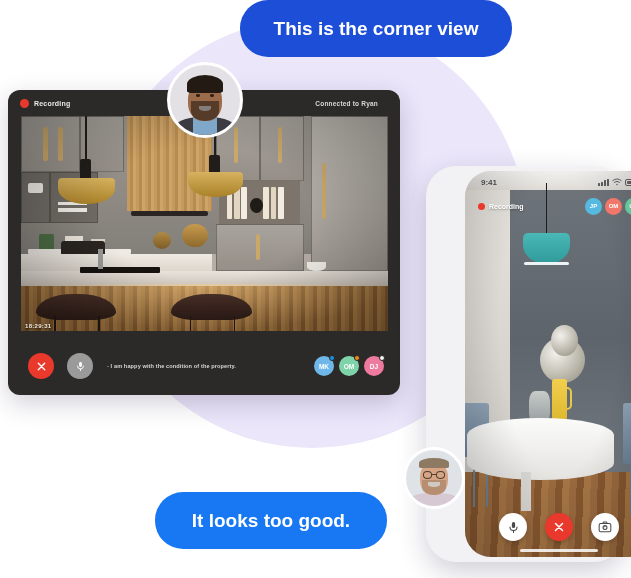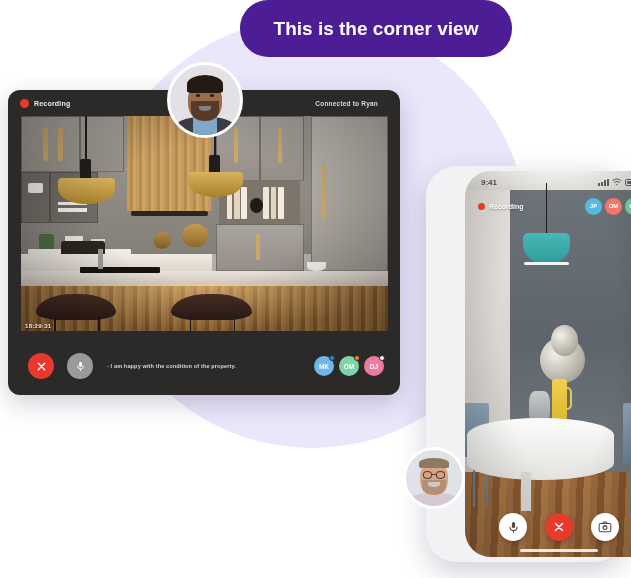--- a/index.html
+++ b/index.html
@@ -24,21 +24,21 @@
   .pill {
     position: absolute;
     display: flex; align-items: center; justify-content: center;
     color: #fff; font-weight: bold;
     border-radius: 28px;
     white-space: nowrap;
   }
   .pill-top {
     left: 240px; top: 0px;
     width: 272px; height: 57px;
-    background: #4c1d95;
+    background: #1d4ed8;
     font-size: 19px;
     border-top-left-radius: 28px;
     justify-content: center;
   }
   .pill-bottom {
     left: 155px; top: 492px;
     width: 232px; height: 57px;
     background: #1877f2;
     font-size: 19px;
   }
@@ -501,14 +501,17 @@
     <div class="face-body" style="left:2%;top:76%;width:96%;height:40%;background:#d7c9d4"></div>
     <div class="face-skin" style="left:25%;top:20%;width:50%;height:60%;background:#d8a584"></div>
     <div class="face-hair" style="left:23%;top:14%;width:54%;height:18%;background:#8e7a63"></div>
     <div class="face-glass" style="left:30%;top:38%;width:17%;height:13%"></div>
     <div class="face-glass" style="left:53%;top:38%;width:17%;height:13%"></div>
     <div class="face-bridge" style="left:47%;top:43%;width:6%"></div>
     <div class="face-mouth" style="left:40%;top:58%;width:20%;height:8%"></div>
     <div class="face-beard" style="left:29%;top:54%;width:42%;height:26%;background:rgba(120,100,80,.35)"></div>
   </div>
 
+  <div class="pill pill-bottom">
+    <span>It looks too good.</span>
+  </div>
 
 </div>
 
 </body></html>

